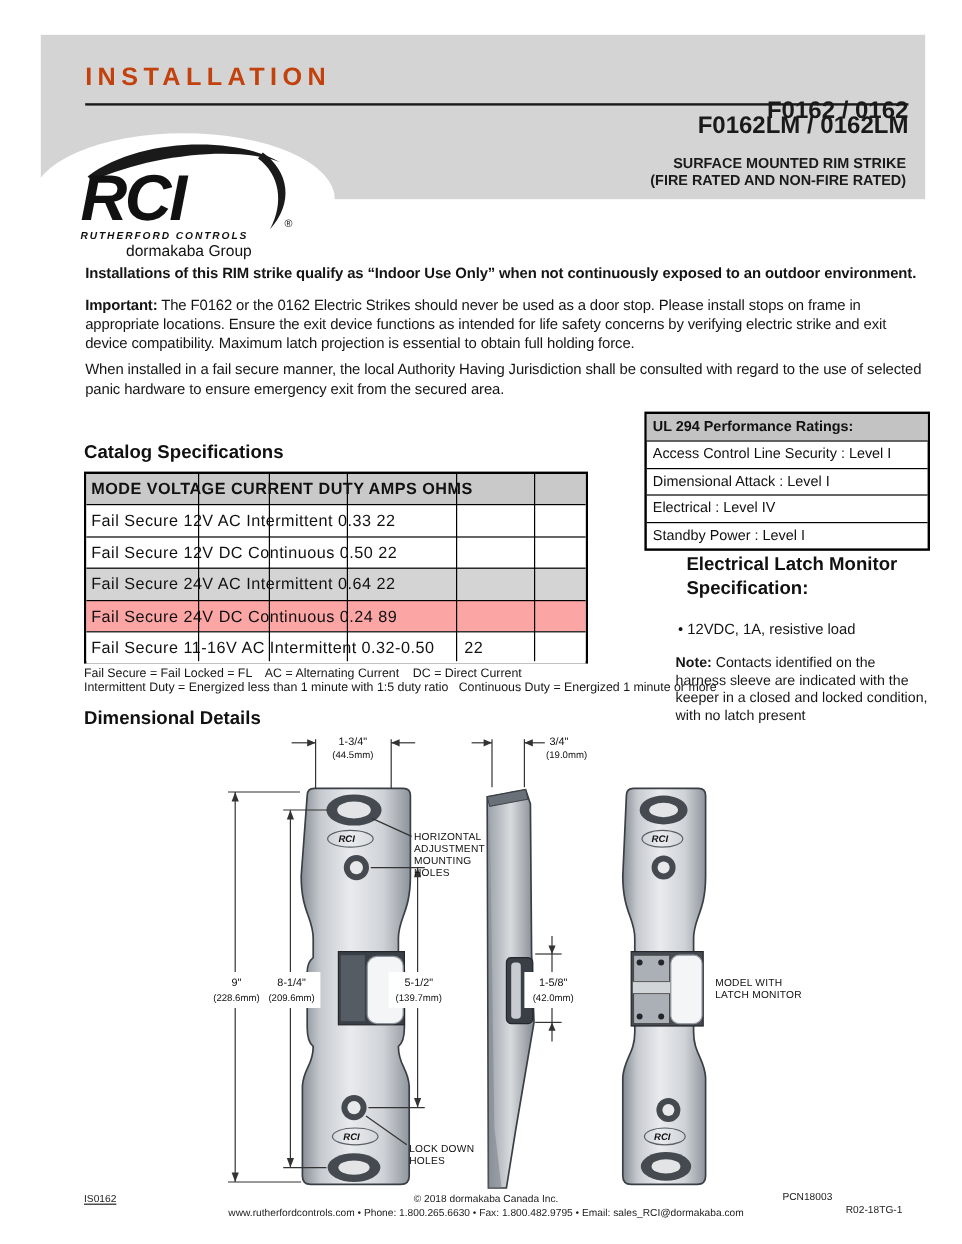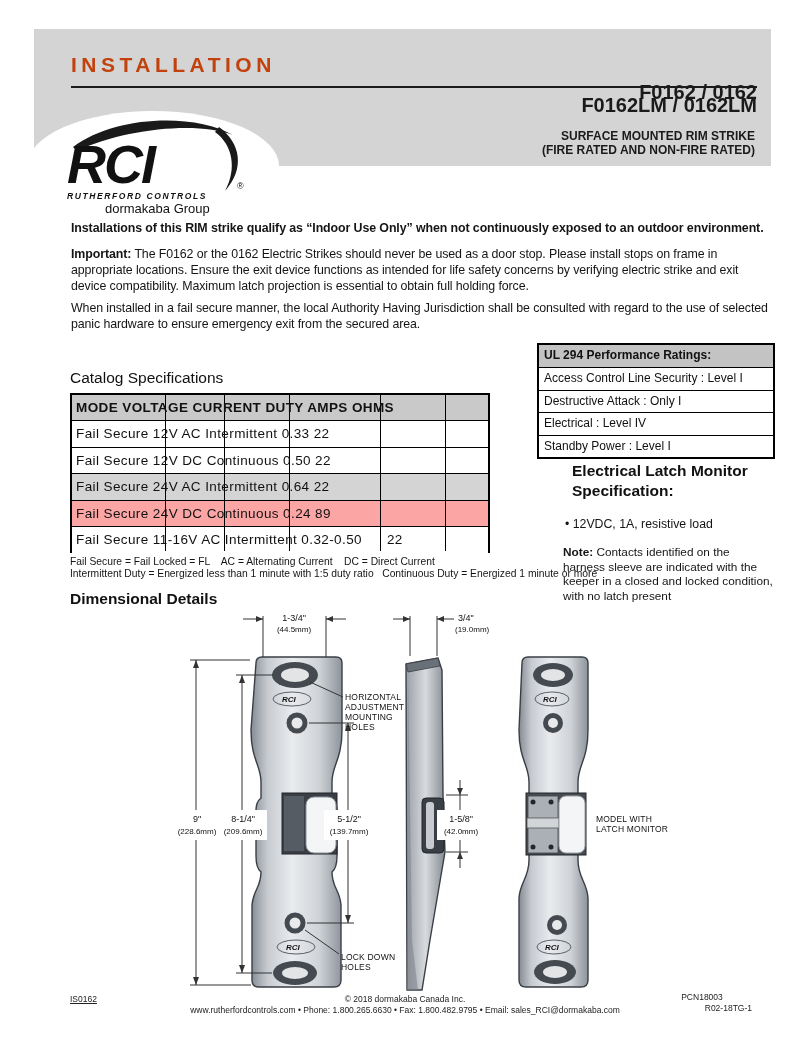--- a/index.html
+++ b/index.html
@@ -18,21 +18,21 @@
   
   .para{left:71px;width:700px;font-size:12.4px;line-height:16px;letter-spacing:-0.1px;color:#151515;}
   #p1{top:220px;white-space:nowrap;font-weight:bold;}
   #p2{top:246px;}
   #p3{top:300px;}
   
   #ulbox{left:537px;top:343px;width:234px;border:2px solid #000;background:#fff;}
   #ulbox .hd{background:#c3c3c3;font-size:12px;font-weight:bold;padding:3px 5px;height:16px;}
   #ulbox .row{border-top:1.5px solid #000;font-size:12px;padding:3px 5px;height:15.5px;}
   
-  #cathead{left:70px;top:369px;font-size:15.5px;font-weight:normal;color:#111;}
+  #cathead{left:70px;top:369px;font-size:15.5px;font-weight:bold;color:#111;}
   #spectable{left:70px;top:393px;width:420px;height:160px;border:2px solid #000;box-sizing:border-box;}
   #spectable .trow{position:relative;width:100%;}
   #spectable .trow.sep{border-top:1.5px solid #000;}
   #spectable .ttext{position:relative;z-index:2;padding-left:4px;font-size:13.5px;letter-spacing:0.4px;white-space:pre;}
   #spectable .vline{position:absolute;top:0;bottom:0;width:1.3px;background:#000;z-index:1;}
   .foot-note{left:70px;font-size:10.3px;line-height:11.5px;white-space:pre;color:#151515;}
   
   #elmhead{left:572px;top:461px;font-size:15.5px;font-weight:bold;line-height:19.5px;color:#111;}
   #elmbullet{left:565px;top:517px;font-size:12.3px;color:#151515;}
   #elmnote{left:563px;top:545px;font-size:11.8px;line-height:14.6px;color:#151515;white-space:nowrap;}
@@ -68,21 +68,21 @@
     <text x="80" y="108" font-size="13" fill="#3a3a3a">dormakaba Group</text>
   </svg>
 
   <div id="p1" class="abs para">Installations of this RIM strike qualify as “Indoor Use Only” when not continuously exposed to an outdoor environment.</div>
   <div id="p2" class="abs para"><span class="b">Important:</span><span> The F0162 or the 0162 Electric Strikes should never be used as a door stop. Please install stops on frame in appropriate locations. Ensure the exit device functions as intended for life safety concerns by verifying electric strike and exit device compatibility. Maximum latch projection is essential to obtain full holding force.</span></div>
   <div id="p3" class="abs para">When installed in a fail secure manner, the local Authority Having Jurisdiction shall be consulted with regard to the use of selected panic hardware to ensure emergency exit from the secured area.</div>
 
   <div id="ulbox" class="abs">
     <div class="hd">UL 294 Performance Ratings:</div>
     <div class="row">Access Control Line Security : Level I</div>
-    <div class="row">Destructive Attack : Only I</div>
+    <div class="row">Dimensional Attack : Level I</div>
     <div class="row">Electrical : Level IV</div>
     <div class="row">Standby Power : Level I</div>
   </div>
 
   <div id="cathead" class="abs">Catalog Specifications</div>
   <div id="spectable" class="abs">
     <div class="vline" style="left:93px;"></div>
     <div class="vline" style="left:152px;"></div>
     <div class="vline" style="left:217px;"></div>
     <div class="vline" style="left:308px;"></div>
@@ -288,16 +288,16 @@
     </g>
     <g>
       <text x="536" y="212" class="anntxt">MODEL WITH</text>
       <text x="536" y="222" class="anntxt">LATCH MONITOR</text>
     </g>
   </svg>
 
   <div class="abs ftr" style="left:70px;top:994px;text-decoration:underline;">IS0162</div>
   <div class="abs ftr" style="left:160px;top:994px;width:490px;text-align:center;">© 2018 dormakaba Canada Inc.</div>
   <div class="abs ftr" style="left:110px;top:1005px;width:590px;text-align:center;">www.rutherfordcontrols.com • Phone: 1.800.265.6630 • Fax: 1.800.482.9795 • Email: sales_RCI@dormakaba.com</div>
-  <div class="abs ftr" style="left:652px;top:992px;width:100px;text-align:center;">PCN18003</div>
+  <div class="abs ftr" style="left:652px;top:992px;width:100px;text-align:left;">PCN18003</div>
   <div class="abs ftr" style="left:652px;top:1003px;width:100px;text-align:right;">R02-18TG-1</div>
 
 </div>
 
 </body></html>

